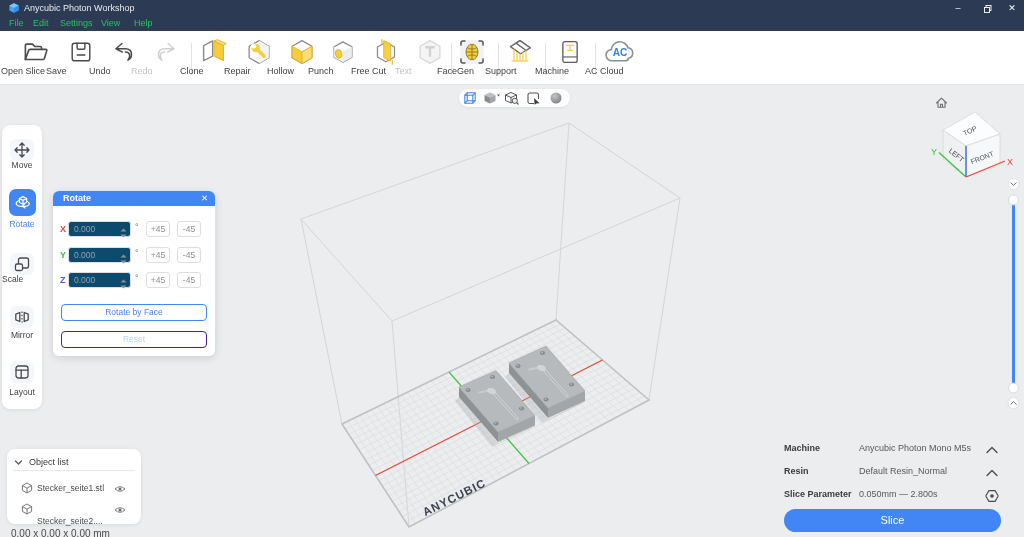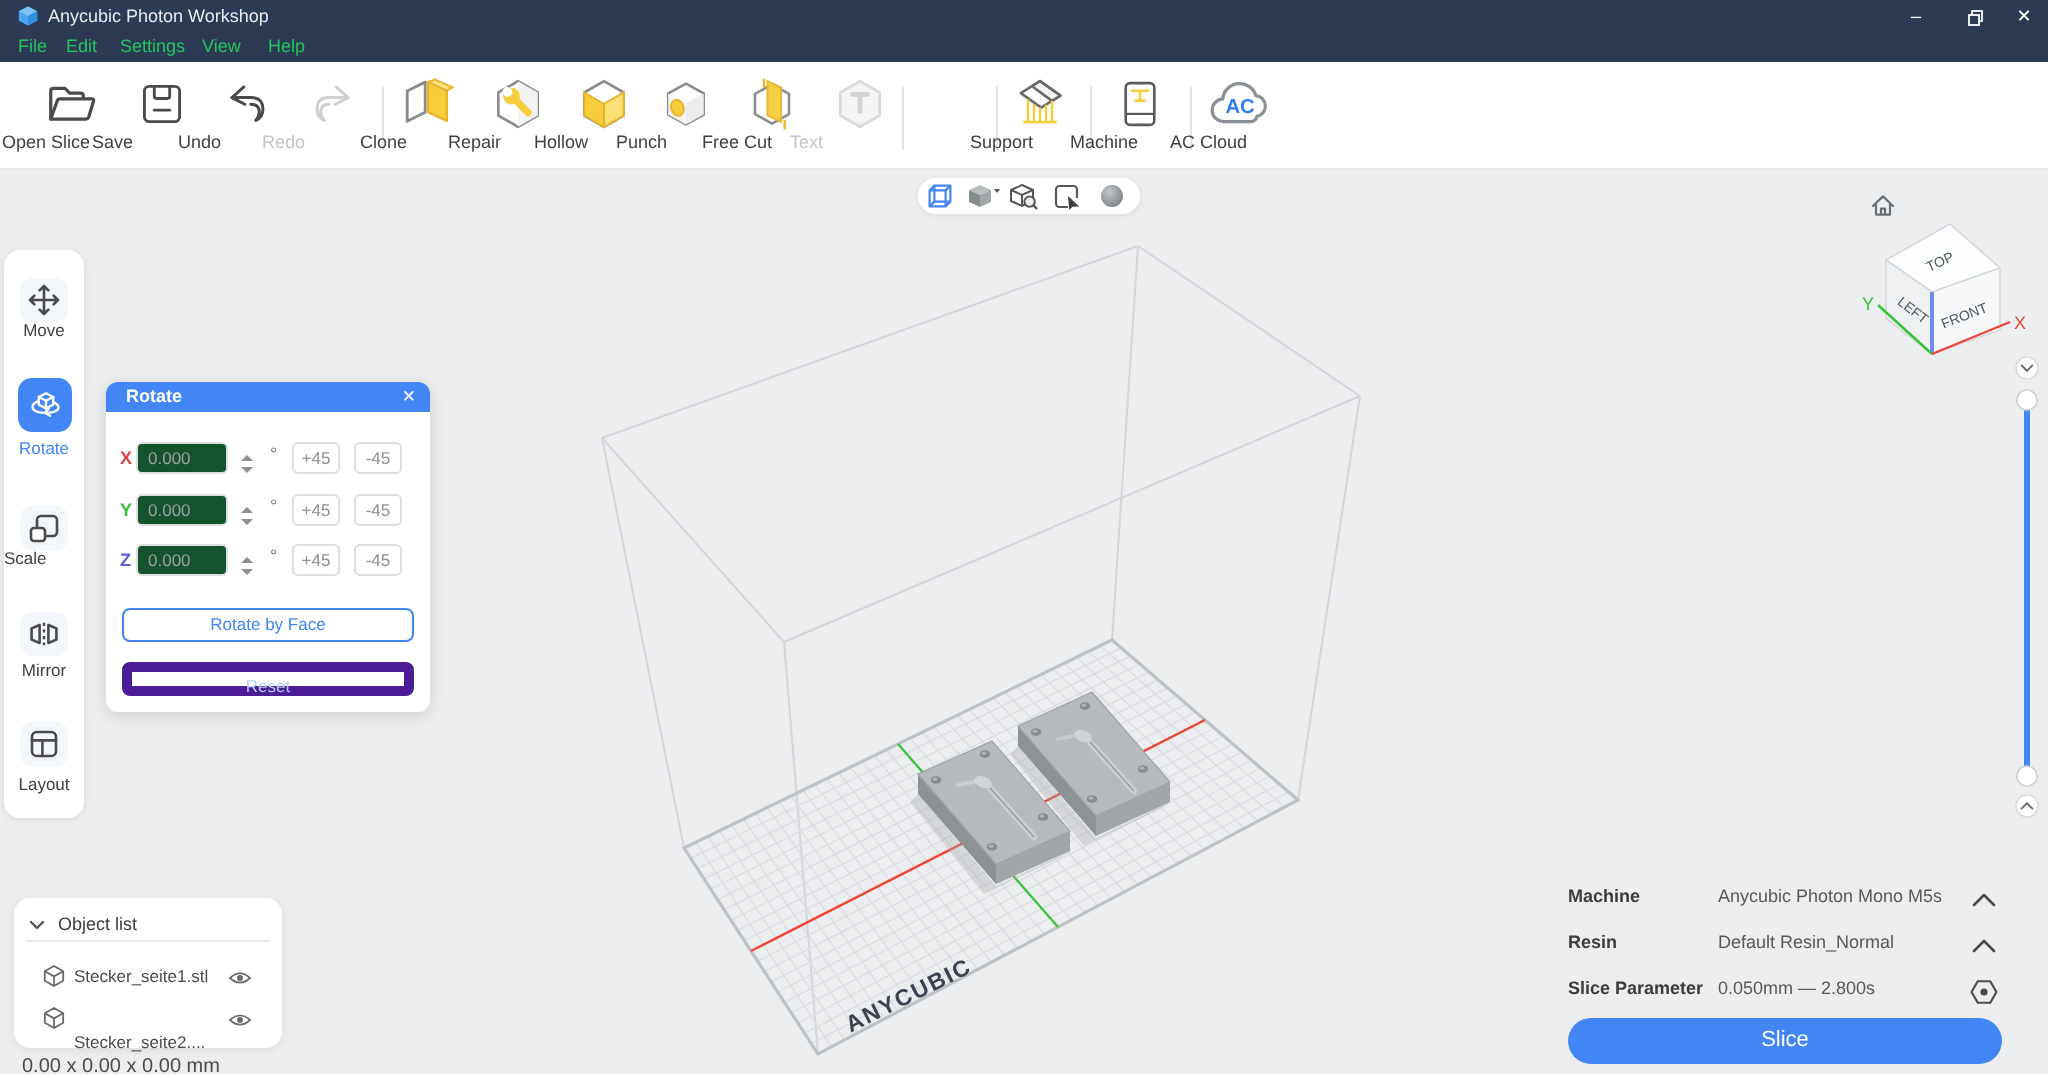--- a/index.html
+++ b/index.html
@@ -14,21 +14,21 @@
 .tlabel.dis{color:#c3c3c3}
 .tsep{position:absolute;top:12px;width:1px;height:32px;background:#e3e3e3}
 .menuitem{position:absolute;top:0;font-size:9px;line-height:15px}
 .winbtn{position:absolute;top:0;height:16px;color:#fff;font-size:9px;line-height:16px;text-align:center;width:26px}
 #leftpanel{left:2px;top:125px;width:40px;height:284px;background:#fff;border-radius:8px;box-shadow:0 1px 4px rgba(0,0,0,.08)}
 .llabel{font-size:8.5px;color:#3f3f3f;white-space:nowrap}
 #rotdlg{left:53px;top:191px;width:162px;height:165px;background:#fff;border-radius:6px;box-shadow:0 2px 8px rgba(0,0,0,.13)}
 #rothdr{position:absolute;left:0;top:0;width:162px;height:15px;background:#4285f4;border-radius:6px 6px 0 0;color:#fff}
 .drow{position:absolute;left:0;width:162px;height:16px}
 .axlbl{position:absolute;left:7px;top:3px;font-size:9px;font-weight:bold}
-.dinput{position:absolute;left:15px;top:0;width:46px;height:16px;border:1px solid #dcdee0;border-radius:3px;background:#14532d;font-size:8.5px;color:#9aa0a5;line-height:14px;padding-left:5px}
+.dinput{position:absolute;left:15px;top:0;width:63px;height:16px;border:1px solid #dcdee0;border-radius:3px;background:#0c4a6e;font-size:8.5px;color:#9aa0a5;line-height:14px;padding-left:5px}
 .spin{position:absolute;left:67px;top:3px;width:7px;height:10px}
 .deg{position:absolute;left:82px;top:1px;font-size:9px;color:#777}
 .pm{position:absolute;top:0;width:24px;height:16px;border:1px solid #dcdee0;border-radius:3px;font-size:8.5px;color:#8a9096;text-align:center;line-height:14px;background:#fff}
 .dbtn{position:absolute;left:8px;width:146px;height:17px;border-radius:4px;text-align:center;font-size:8.5px;background:#fff}
 #objlist{left:7px;top:449px;width:134px;height:75px;background:#fff;border-radius:8px;box-shadow:0 1px 4px rgba(0,0,0,.08)}
 #brpanel{left:770px;top:436px;width:254px;height:101px}
 .brrow{position:absolute;left:0;width:254px;height:14px}
 .brlabel{position:absolute;left:14px;font-size:9px;font-weight:bold;color:#3c3c3c;white-space:nowrap}
 .brval{position:absolute;left:89px;font-size:9px;color:#585858;white-space:nowrap}
 #slicebtn{position:absolute;left:14px;top:73px;width:217px;height:23px;background:#4285f4;border-radius:11.5px;color:#fff;font-size:11px;text-align:center;line-height:23px}
@@ -257,20 +257,31 @@
     <div class="tbtn" style="left:395px;width:70px">
       <svg width="24" height="24" viewBox="0 0 24 24" style="overflow:visible">
         <g transform="translate(12 12) scale(1.20) translate(-12 -12)">
           <polygon points="12,2.5 20.2,7.2 20.2,16.8 12,21.5 3.8,16.8 3.8,7.2" fill="#f4f4f4" stroke="#d8d8d8" stroke-width="1.1" stroke-linejoin="round"></polygon>
           <path d="M8 8 h8 M12 8 v8" stroke="#d2d2d2" stroke-width="2" fill="none"></path>
         </g>
       </svg>
       <div class="tlabel dis">Text</div>
     </div>
     <div class="tsep" style="left:451px"></div>
+    <div class="tbtn" style="left:437px;width:70px">
+      <svg width="24" height="24" viewBox="0 0 24 24" style="overflow:visible">
+        <g transform="translate(12 12) scale(1.30) translate(-12 -12)">
+          <rect x="3" y="3" width="18" height="18" rx="3" fill="#f0f1f3"></rect>
+          <path d="M3.5 7 V5 q0-1.5 1.5-1.5 h2 M17 3.5 h2 q1.5 0 1.5 1.5 v2 M20.5 17 v2 q0 1.5-1.5 1.5 h-2 M7 20.5 H5 q-1.5 0-1.5-1.5 v-2" stroke="#5a5a5a" stroke-width="1.2" fill="none"></path>
+          <ellipse cx="12" cy="12" rx="4.6" ry="6" fill="#f6ce3c" stroke="#8a7620" stroke-width="0.7"></ellipse>
+          <path d="M12 6 v12 M7.5 12 h9 M8.3 8.6 q3.7 2.4 7.4 0 M8.3 15.4 q3.7-2.4 7.4 0" stroke="#8a7620" stroke-width="0.7" fill="none"></path>
+        </g>
+      </svg>
+      <div class="tlabel">FaceGen</div>
+    </div>
     <div class="tsep" style="left:498px"></div>
     <div class="tbtn" style="left:485px;width:70px">
       <svg width="24" height="24" viewBox="0 0 24 24" style="overflow:visible">
         <g transform="translate(12 12) scale(1.20) translate(-12 -12)">
           <polygon points="12,2.5 20.5,8.5 12.5,13.5 4,7.5" fill="#fff" stroke="#6a6a6a" stroke-width="1.1" stroke-linejoin="round"></polygon>
           <polygon points="12,2.5 20.5,8.5 17,10.7 8.7,4.6" fill="#f4f4f4" stroke="#6a6a6a" stroke-width="1.1" stroke-linejoin="round"></polygon>
           <g stroke="#f6ce3c" stroke-width="1">
             <line x1="7" y1="10" x2="7" y2="19.5"></line>
             <line x1="9.5" y1="12" x2="9.5" y2="19.5"></line>
             <line x1="12" y1="13.5" x2="12" y2="19.5"></line>
@@ -375,21 +386,21 @@
       <span class="dinput">0.000</span>
       <span class="spin"><svg width="7" height="10" viewBox="0 0 7 10">
           <polygon points="3.5,0.5 6.5,3.5 0.5,3.5" fill="#8a8f94"></polygon>
           <polygon points="3.5,9.5 6.5,6.5 0.5,6.5" fill="#8a8f94"></polygon>
         </svg></span>
       <span class="deg">°</span>
       <span class="pm" style="left:93px">+45</span>
       <span class="pm" style="left:124px">-45</span>
     </div>
     <div class="dbtn" style="top:112.5px;border:1px solid #4285f4;color:#4285f4;line-height:15px">Rotate by Face</div>
-    <div class="dbtn" style="top:140px;border:5px solid #4c1d95;color:#b5d0f8;line-height:15px">Reset</div>
+    <div class="dbtn" style="top:140px;border:1px solid #4c1d95;color:#b5d0f8;line-height:15px">Reset</div>
   </div>
 <div id="objlist" class="abs"></div>
 <svg class="abs" style="left:14px;top:458px" width="9" height="9" viewBox="0 0 9 9">
     <path d="M1.5 3 L4.5 6 L7.5 3" stroke="#555" stroke-width="1.2" fill="none" stroke-linecap="round" stroke-linejoin="round"></path>
   </svg>
 <div class="abs" style="left:29px;top:457px;font-size:9px;color:#3c3c3c">Object list</div>
 <div class="abs" style="left:13px;top:470px;width:122px;height:1px;background:#e9e9e9"></div>
 <svg class="abs" style="left:21px;top:482px" width="12" height="12" viewBox="0 0 12 12">
     <polygon points="6,1 10.6,3.6 10.6,8.4 6,11 1.4,8.4 1.4,3.6" fill="none" stroke="#6a6a6a" stroke-width="0.9" stroke-linejoin="round"></polygon>
     <path d="M1.4 3.6 L6 6.2 L10.6 3.6 M6 6.2 V11" fill="none" stroke="#6a6a6a" stroke-width="0.9"></path>

